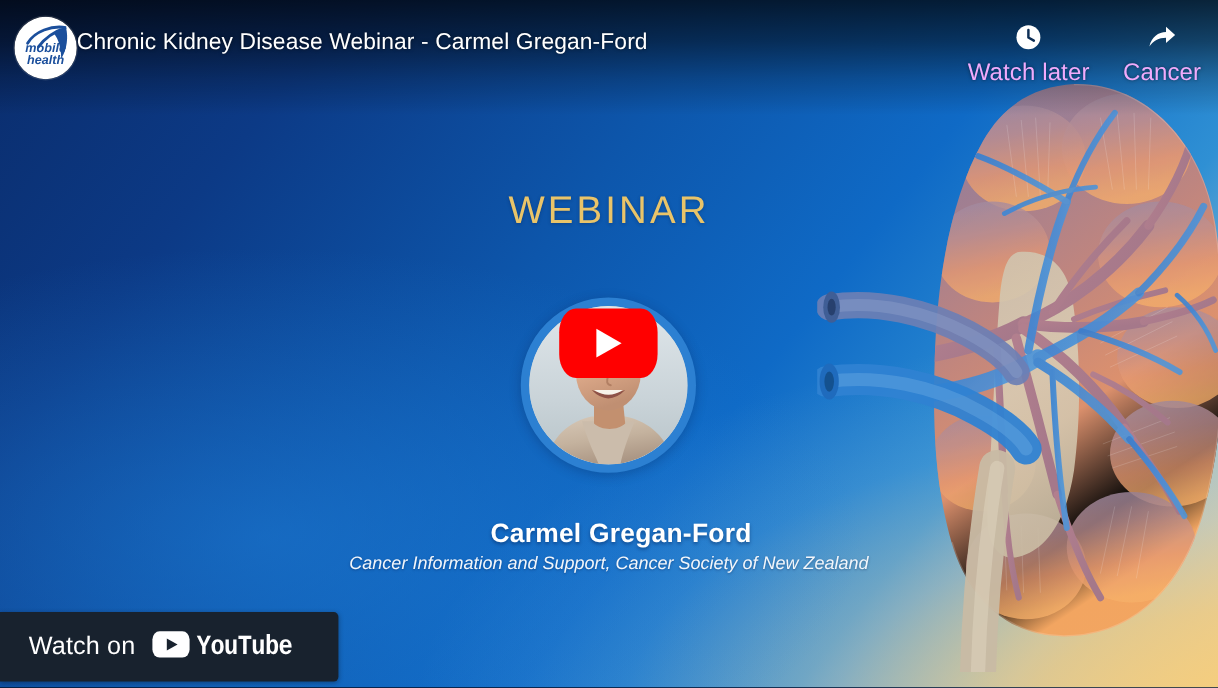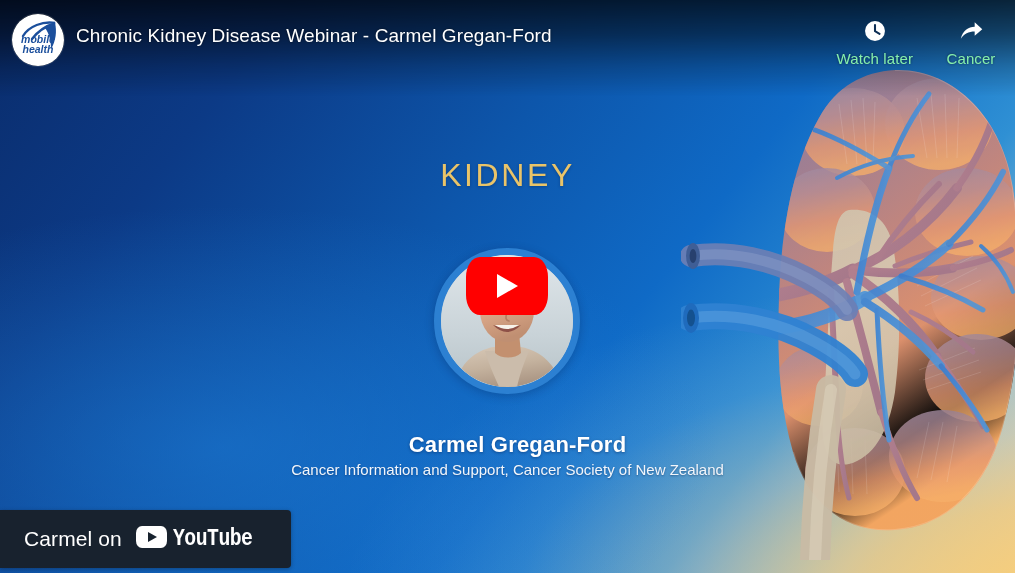--- a/index.html
+++ b/index.html
@@ -67,21 +67,21 @@
     font-size:22px; font-weight:bold;
     letter-spacing:0.2px;
     color:#ffffff;
     text-shadow:0 1px 3px rgba(0,25,70,0.45);
     white-space:nowrap;
     margin-left:20px;
   }
   .presenter-role {
     position:absolute; left:0; right:0; top:461px;
     text-align:center;
-    font-size:15px; 
+    font-size:15px; font-style:italic;
     color:#f2f6fb;
     text-shadow:0 1px 2px rgba(0,25,70,0.40);
     white-space:nowrap;
   }
 
   
   .portrait {
     position:absolute;
     left:434px; top:248px;
     width:146px; height:146px;
@@ -143,21 +143,20 @@
     border-radius:50%;
     background:#737373;
     overflow:hidden;
     margin-top:2px;
     cursor:pointer;
     box-shadow:0 0 0 1px rgba(255,255,255,0.12);
   }
   .channel-avatar svg { width:100%; height:100%; display:block; }
 
   .video-title {
-    margin-left:12px;
     margin-top:13px;
     color:#ffffff;
     font-size:19px;
     font-weight:400;
     letter-spacing:0.1px;
     text-shadow:0 0 3px rgba(0,0,0,0.55);
     cursor:pointer;
     white-space:nowrap;
     overflow:hidden;
     text-overflow:ellipsis;
@@ -178,22 +177,22 @@
     gap:6px;
     cursor:pointer;
     min-width:60px;
   }
   .hdr-action .hdr-icon {
     width:26px; height:26px;
     display:block;
   }
   .hdr-action .hdr-icon svg { width:100%; height:100%; display:block; }
   .hdr-action .hdr-label {
-    color:#86efac;
-    font-size:15px;
+    color:#f0abfc;
+    font-size:20px;
     letter-spacing:0.1px;
     text-shadow:0 0 3px rgba(0,0,0,0.55);
     white-space:nowrap;
   }
 
   
   .watch-on {
     position:absolute;
     left:0; bottom:5px;
     height:58px;
@@ -385,21 +384,21 @@
         <path d="M8,258 C52,252 98,262 134,282 C156,294 168,304 174,314" fill="none" stroke="#69a9e2" stroke-width="11" stroke-linecap="round" opacity="0.45"></path>
         <ellipse cx="10" cy="258" rx="8" ry="15" fill="#1f6bbd"></ellipse>
         <ellipse cx="10" cy="258" rx="4" ry="8.5" fill="#14518f"></ellipse>
       </g>
 
       <path d="M150,330 C142,378 136,430 134,500" fill="none" stroke="#c8bba4" stroke-width="30" stroke-linecap="round" opacity="0.95"></path>
       <path d="M150,330 C142,378 136,430 134,500" fill="none" stroke="#e0d5bf" stroke-width="12" stroke-linecap="round" opacity="0.5"></path>
     </svg>
   </div>
 
-  <div class="slide-subtitle">KIDNEY</div>
+  <div class="slide-subtitle">WEBINAR</div>
 
   <div class="portrait">
     <div class="portrait-photo">
       <svg viewBox="0 0 132 132" xmlns="http://www.w3.org/2000/svg">
         <defs>
           <linearGradient id="skyG" x1="0" y1="0" x2="0" y2="1">
             <stop offset="0%" stop-color="#dfe6ea"></stop>
             <stop offset="60%" stop-color="#c9d3d8"></stop>
             <stop offset="100%" stop-color="#b7c3c8"></stop>
           </linearGradient>
@@ -478,20 +477,20 @@
             <path d="M2.6,19.2 C4.2,11.6 9.6,8.2 15.4,8.0 L15.4,4.0 L22.4,10.3 L15.4,16.4 L15.4,12.4 C9.8,12.4 5.6,14.6 2.6,19.2 Z" fill="#ffffff"></path>
           </svg>
         </span>
         <span class="hdr-label">Cancer</span>
       </div>
 
     </div>
   </div>
 
   <div class="watch-on">
-    <span class="wo-text">Carmel on</span>
+    <span class="wo-text">Watch on</span>
     <span class="wo-logo">
       <span class="wo-badge"></span>
       <span class="wo-wordmark">YouTube</span>
     </span>
   </div>
 
 </div>
 
 </body></html>

